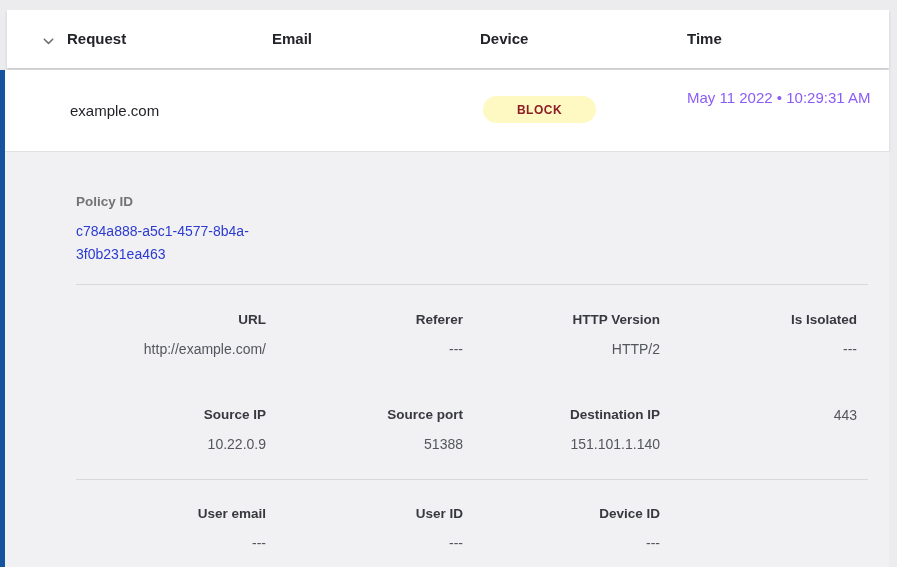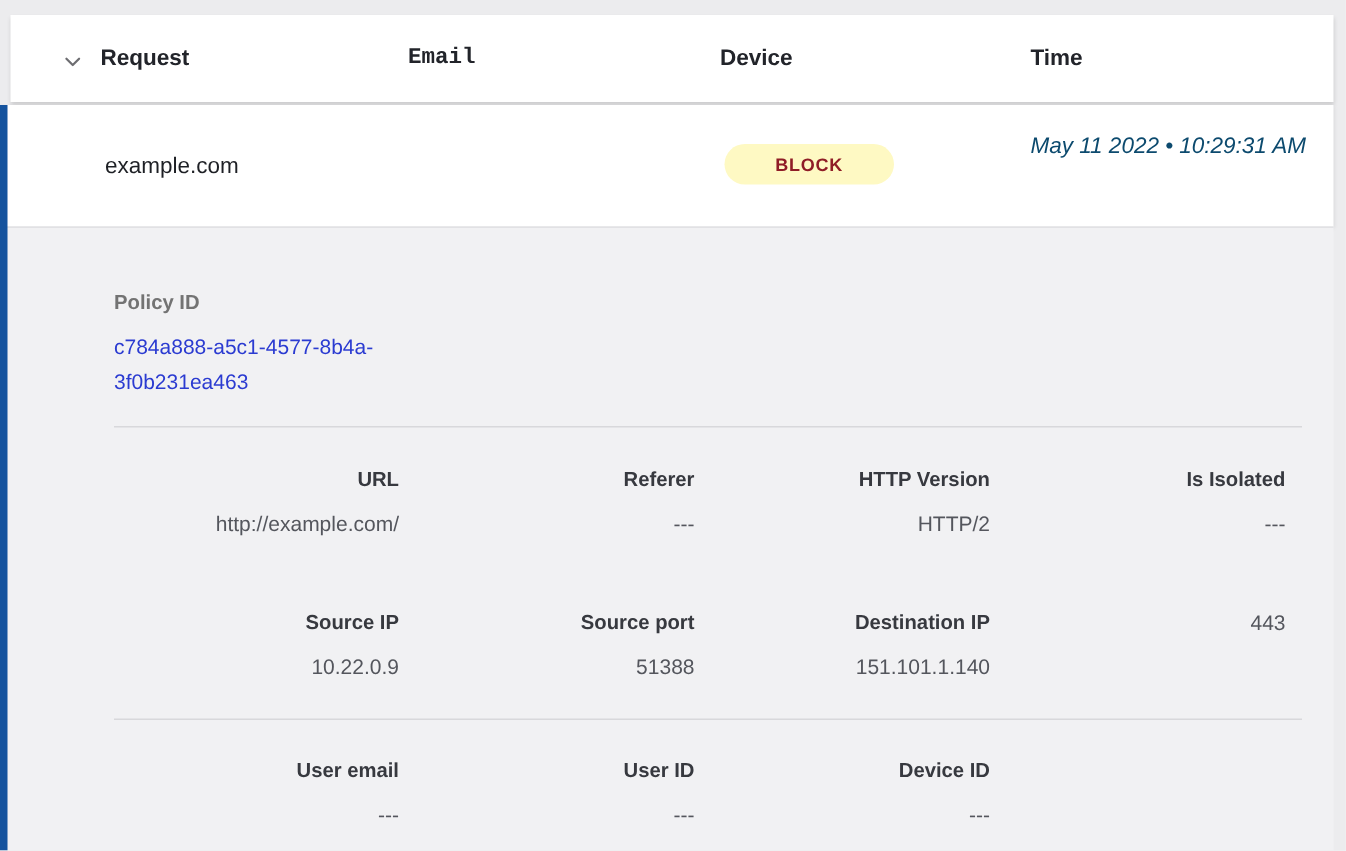--- a/index.html
+++ b/index.html
@@ -15,21 +15,21 @@
   .header-card {
     position:absolute; left:7px; top:10px; width:882px; height:58px;
     background:#ffffff;
     box-shadow:0 2px 3px rgba(0,0,0,0.14);
   }
   .th {
     position:absolute; top:0; height:73px; line-height:58px;
     font-size:15px; font-weight:700; color:#22242a;
   }
   .th-request { left:60px; }
-  .th-email   { left:265px;font-family:Liberation Mono, monospace; }
+  .th-email   { left:265px; }
   .th-action  { left:473px; }
   .th-time    { left:680px; }
 
   
   .log-row {
     position:absolute; left:0; top:70px; width:889px; height:81px;
     background:#ffffff;
     box-shadow:0 1px 3px rgba(0,0,0,0.10);
     cursor:pointer;
   }
@@ -45,21 +45,21 @@
     position:absolute; left:70px; top:102px; font-size:15px; color:#1e2025;
   }
   .badge {
     position:absolute; left:483px; top:96px; width:113px; height:27px;
     border-radius:14px;
     display:flex; align-items:center; justify-content:center;
     font-size:12px; font-weight:700; letter-spacing:0.5px;
   }
   .row-time {
     position:absolute; left:687px; top:86px; width:188px;
-    font-size:15px; line-height:24px; color:#0c4a6e;font-style:italic;
+    font-size:15px; line-height:24px; color:#8b5cf6;
   }
 
   
   .panel {
     position:absolute; left:0; top:151px; width:889px; height:416px;
     background:#f1f1f3;
     border-top:1px solid #e1e1e4;
   }
   .policy-label {
     position:absolute; left:76px; top:42px;

